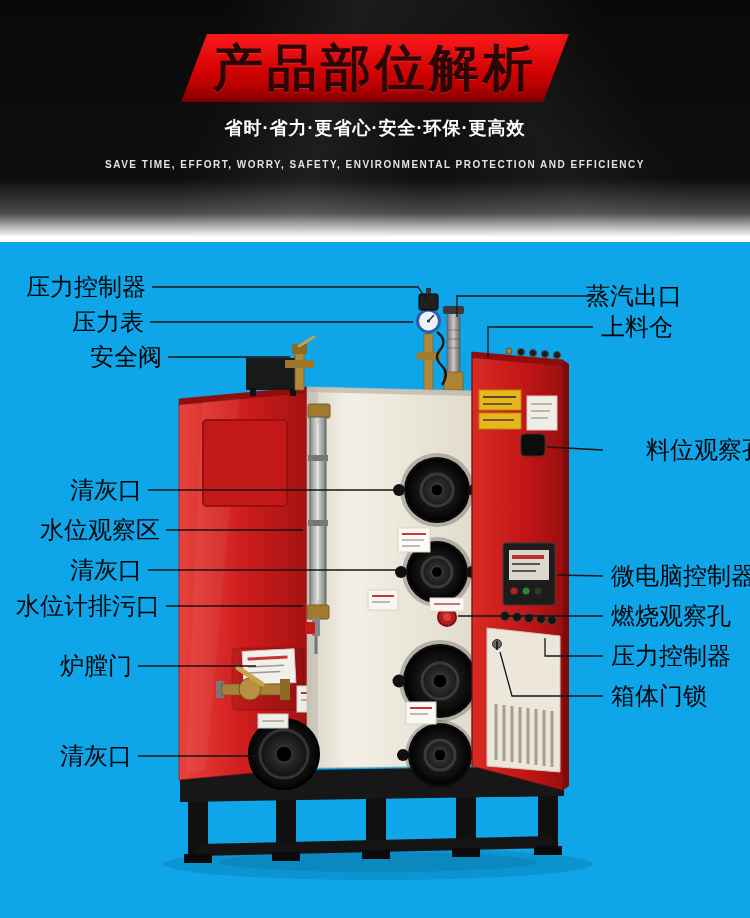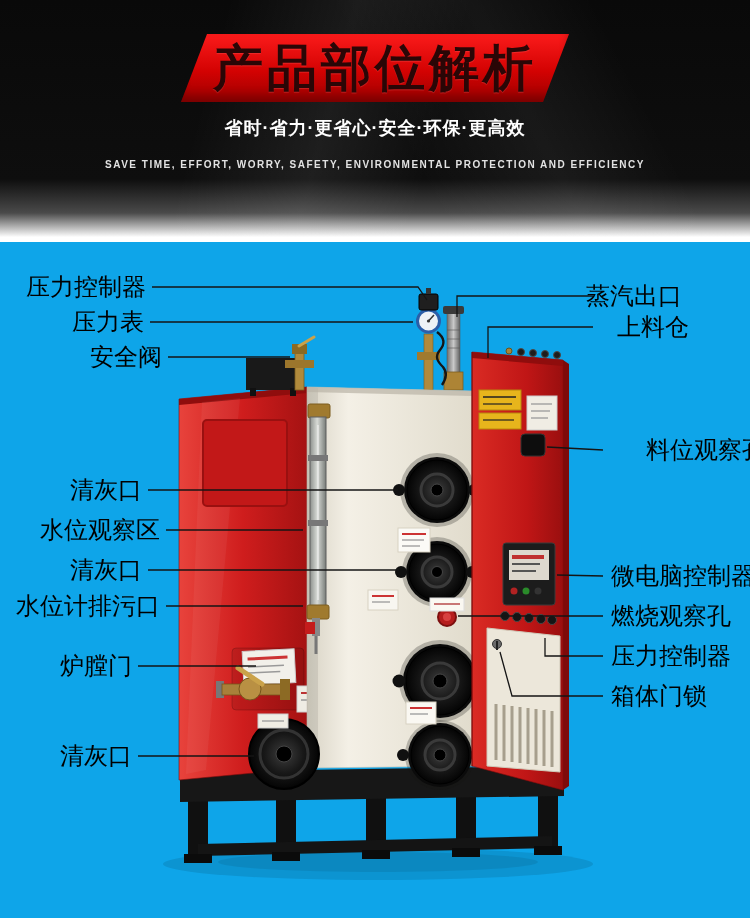--- a/index.html
+++ b/index.html
@@ -335,21 +335,21 @@
       <div class="part-label left" style="top: 272px; right: 604px;">压力控制器</div>
       <div class="part-label left" style="top: 307px; right: 606px;">压力表</div>
       <div class="part-label left" style="top: 342px; right: 588px;">安全阀</div>
       <div class="part-label left" style="top: 475px; right: 608px;">清灰口</div>
       <div class="part-label left" style="top: 515px; right: 590px;">水位观察区</div>
       <div class="part-label left" style="top: 555px; right: 608px;">清灰口</div>
       <div class="part-label left" style="top: 591px; right: 590px;">水位计排污口</div>
       <div class="part-label left" style="top: 651px; right: 618px;">炉膛门</div>
       <div class="part-label left" style="top: 741px; right: 618px;">清灰口</div>
       <div class="part-label right" style="top: 281px; left: 586px;">蒸汽出口</div>
-      <div class="part-label right" style="top: 312px; left: 601px; margin-left: 16px;">上料仓</div>
+      <div class="part-label right" style="top: 312px; left: 601px;">上料仓</div>
       <div class="part-label right" style="top: 435px; left: 646px;">料位观察孔</div>
       <div class="part-label right" style="top: 561px; left: 611px;">微电脑控制器</div>
       <div class="part-label right" style="top: 601px; left: 611px;">燃烧观察孔</div>
       <div class="part-label right" style="top: 641px; left: 611px;">压力控制器</div>
       <div class="part-label right" style="top: 681px; left: 611px; text-align: center;">箱体门锁</div>
     </div>
 
 </div>
 
 </body></html>

